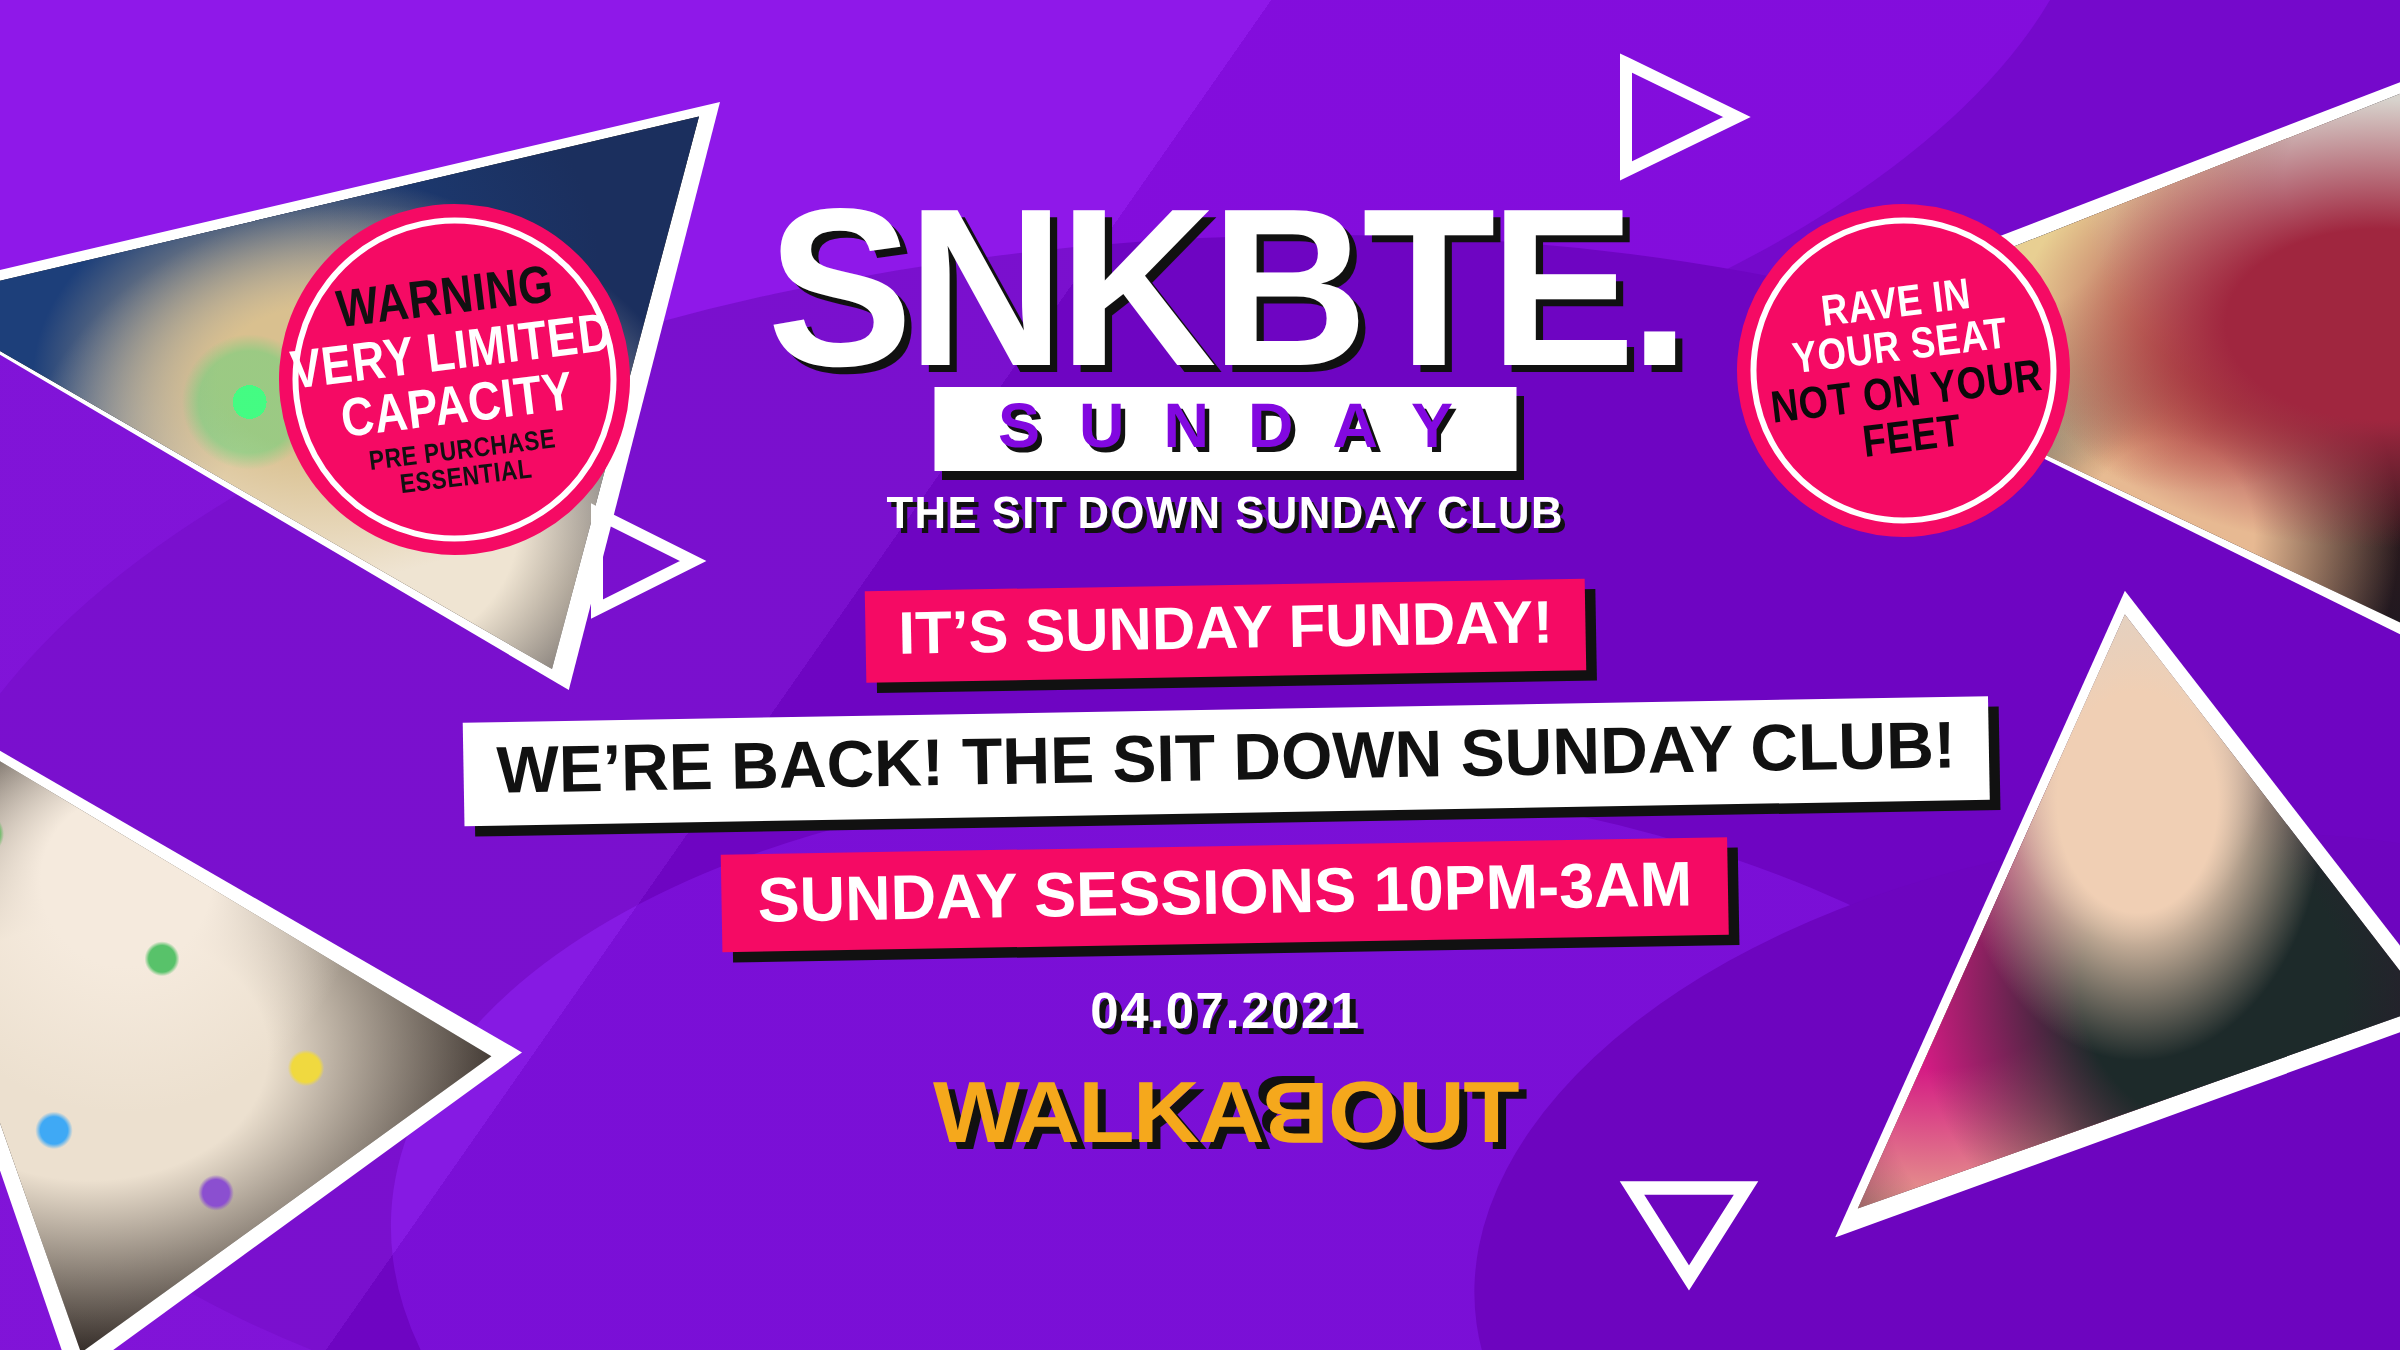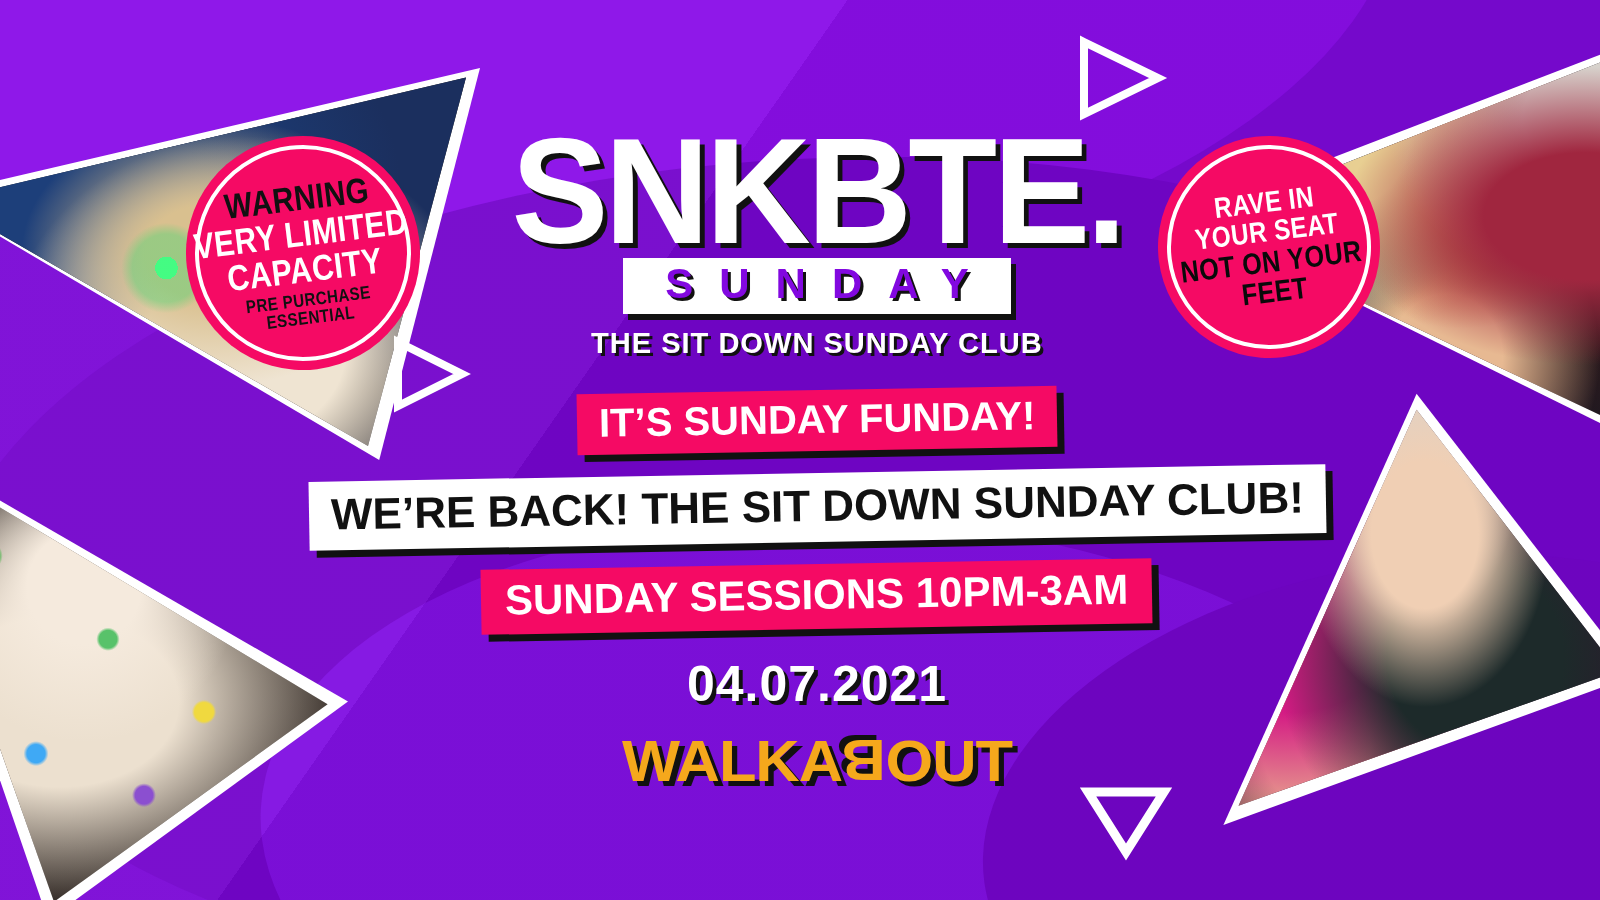--- a/index.html
+++ b/index.html
@@ -194,21 +194,21 @@
   }
   .banner-pink { background:#F50A64; color:#ffffff; box-shadow:7px 7px 0 #111111; }
   .banner-white { background:#ffffff; color:#111111; box-shadow:7px 7px 0 #111111; }
 
   .b-funday  { margin-top:30px; font-size:40px; padding:9px 22px 12px; }
   .b-back    { margin-top:22px; font-size:44px; padding:11px 22px 14px; }
   .b-session { margin-top:22px; font-size:42px; padding:10px 24px 13px; }
 
   .date {
     margin-top:26px;
-    font-size:50px; font-weight:bold; color:#ffffff;
+    font-size:34px; font-weight:bold; color:#ffffff;
     letter-spacing:1px;
     text-shadow:4px 4px 0 #111111;
   }
 
   
   .walkabout {
     margin-top:14px;
     font-size:58px; font-weight:bold;
     color:#F5A81C; letter-spacing:-1px;
     text-shadow:5px 5px 0 #111111;

